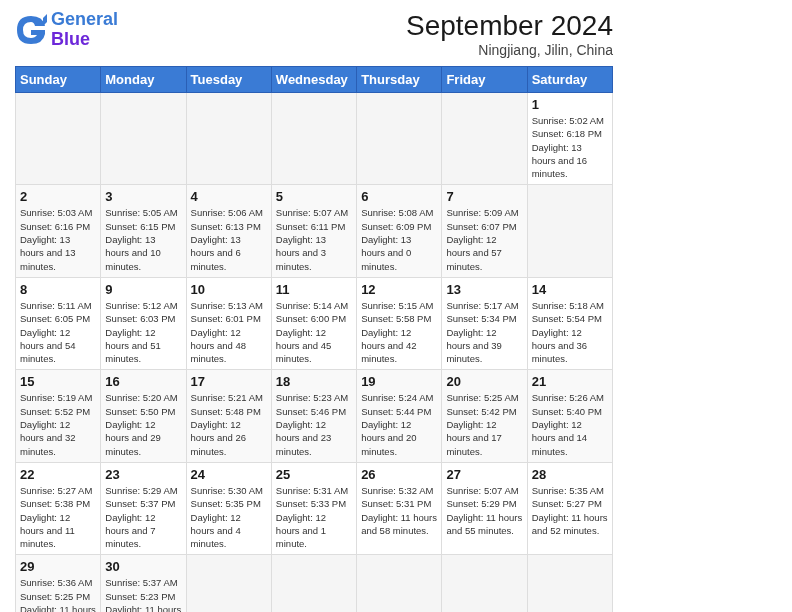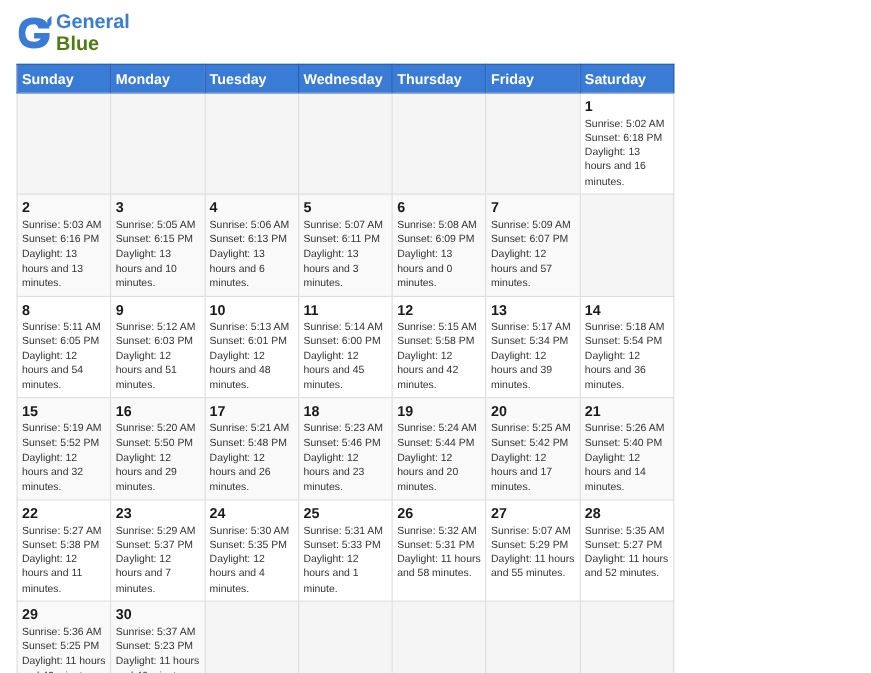--- a/index.html
+++ b/index.html
@@ -96,22 +96,26 @@
 
 <div class="container">
   <div class="header-row">
     <div class="logo">
       <svg class="logo-icon" viewBox="0 0 32 32">
         <path d="M2 16 Q2 2 16 2 Q28 2 30 12 L20 12 Q19 8 16 8 Q8 8 8 16 Q8 24 16 24 Q20 24 22 21 L16 21 L16 16 L30 16 L30 20 Q28 30 16 30 Q2 30 2 16Z" fill="#3a7bd5"></path>
         <path d="M28 4 L32 0 L32 8 L28 12 Z" fill="#3a7bd5"></path>
       </svg>
       <div class="logo-text">
         <span>General</span><br>
-        <span style="color:#4d7c0f">Blue</span>
+        <span style="color:#6d28d9">Blue</span>
       </div>
+    </div>
+    <div class="title-block">
+      <div class="month-title">September 2024</div>
+      <div class="location">Ningjiang, Jilin, China</div>
     </div>
   </div>
 
   <table>
     <thead>
       <tr>
         <th>Sunday</th>
         <th>Monday</th>
         <th>Tuesday</th>
         <th>Wednesday</th>

